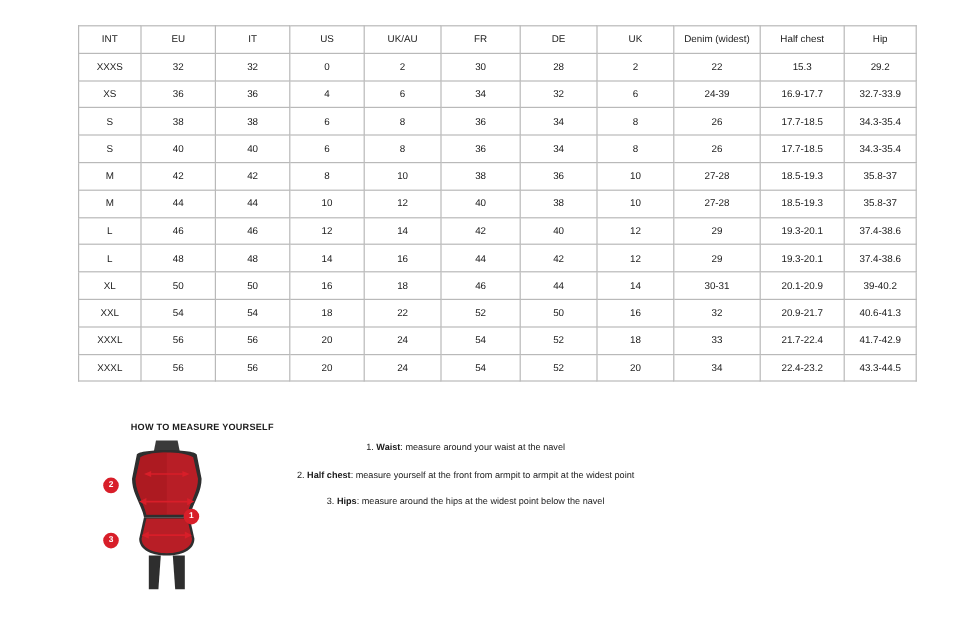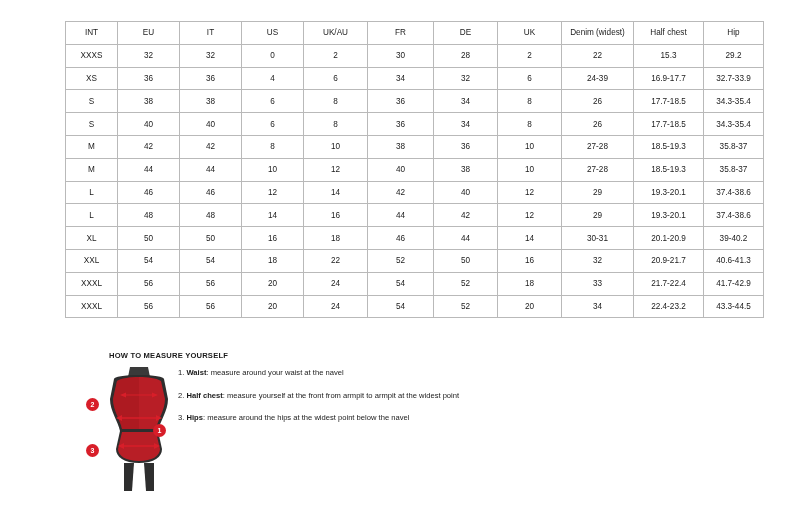--- a/index.html
+++ b/index.html
@@ -82,20 +82,21 @@
     position: absolute;
     left: 178px;
     top: 367px;
     width: 420px;
   }
   .instructions .line {
     font-size: 7.6px;
     line-height: 11px;
     margin-bottom: 11.5px;
     color: #1a1a1a;
+    text-align: center;
   }
   .instructions .line b {
     font-weight: bold;
   }
   .bullet {
     position: absolute;
     width: 13px;
     height: 13px;
     border-radius: 50%;
     background: #d81e29;

